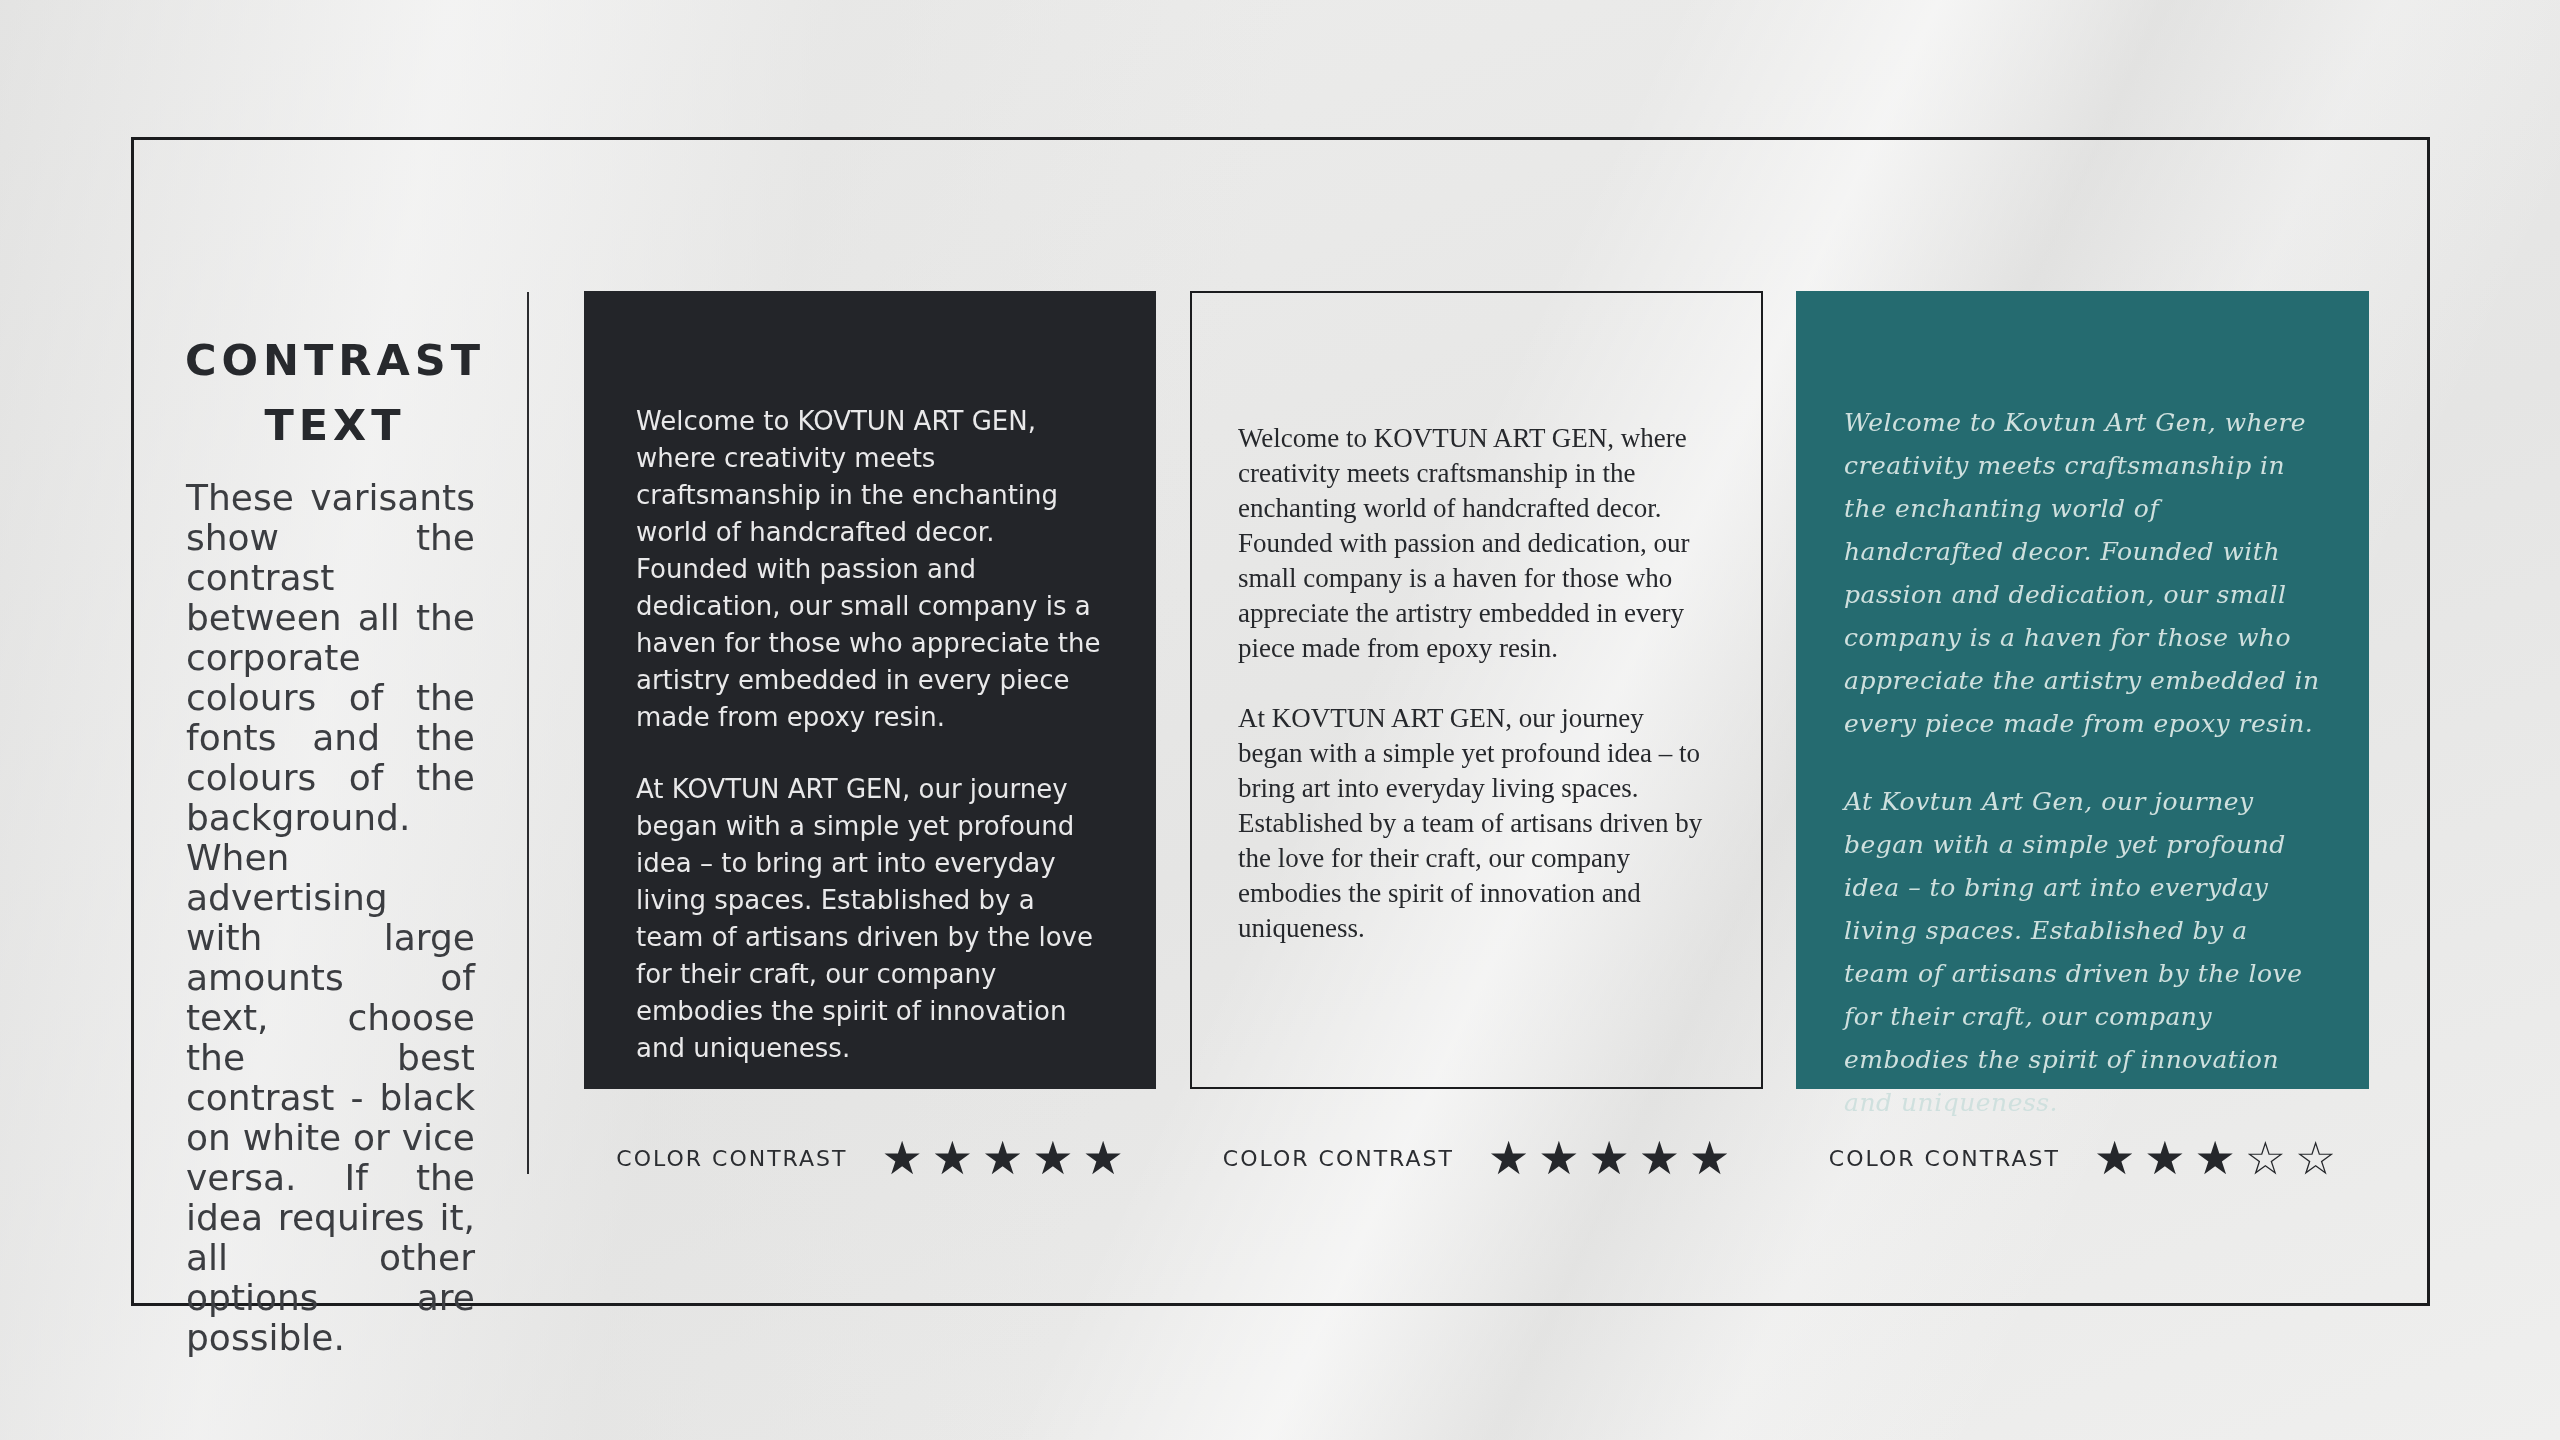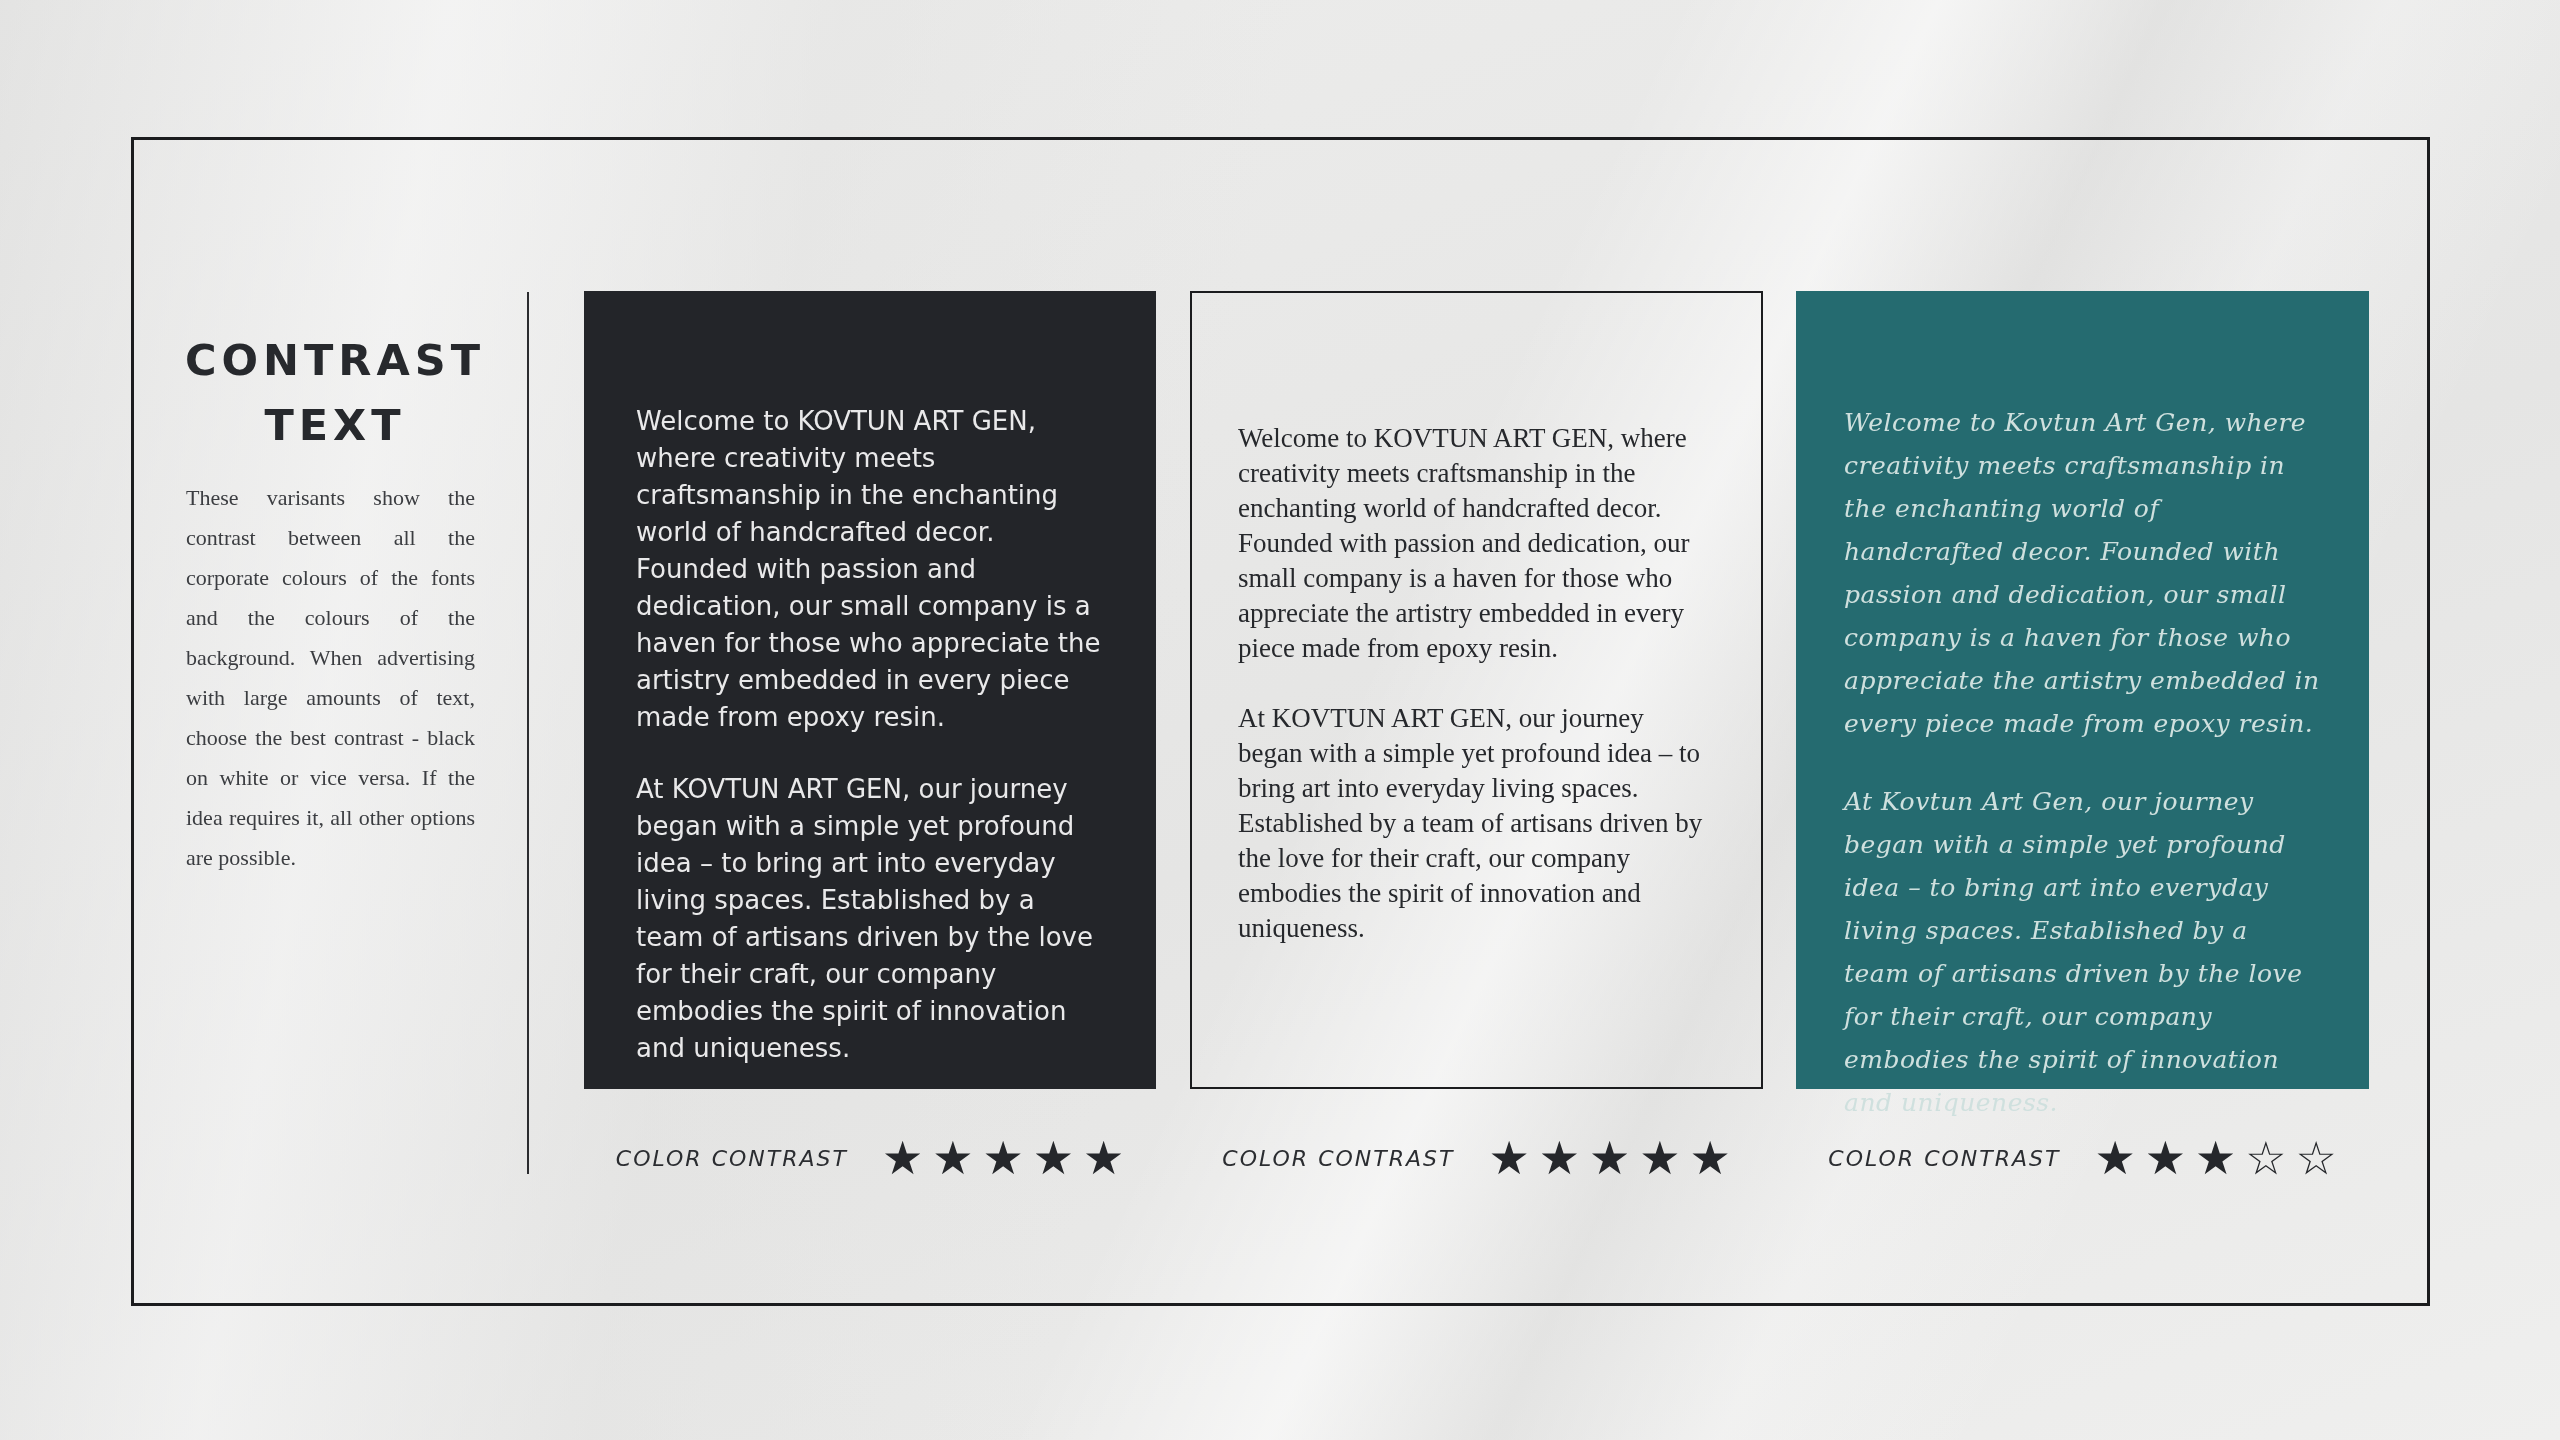--- a/index.html
+++ b/index.html
@@ -31,24 +31,23 @@
     letter-spacing: 5px;
     line-height: 65px;
     text-align: center;
     color: #27292d;
     white-space: pre-line;
   }
   .intro-desc {
     position: absolute;
     left: 52px; top: 338px; width: 289px;
     margin: 0;
-    font-size: 22px; line-height: 40px;
+    font-size: 36px; line-height: 40px;
     text-align: justify;
     color: #3b3d41;
-    font-family: Liberation Serif, serif;
   }
   .divider {
     position: absolute;
     left: 393px; top: 152px;
     width: 2px; height: 882px;
     background: #2b2c2f;
   }
   
   .card {
     position: absolute;
@@ -87,21 +86,20 @@
     gap: 34px;
   }
   .rating-row.r1 { left: 450px;  width: 572px; }
   .rating-row.r2 { left: 1056px; width: 573px; }
   .rating-row.r3 { left: 1662px; width: 573px; }
   .rating-label {
     font-size: 22px;
     letter-spacing: 2px;
     color: #2b2d31;
     white-space: nowrap;
-    font-style: italic;
   }
   .stars {
     display: flex;
     align-items: center;
     gap: 9px;
     color: #25272b;
     font-size: 46px;
     line-height: 46px;
   }
   .star { display: inline-block; }

